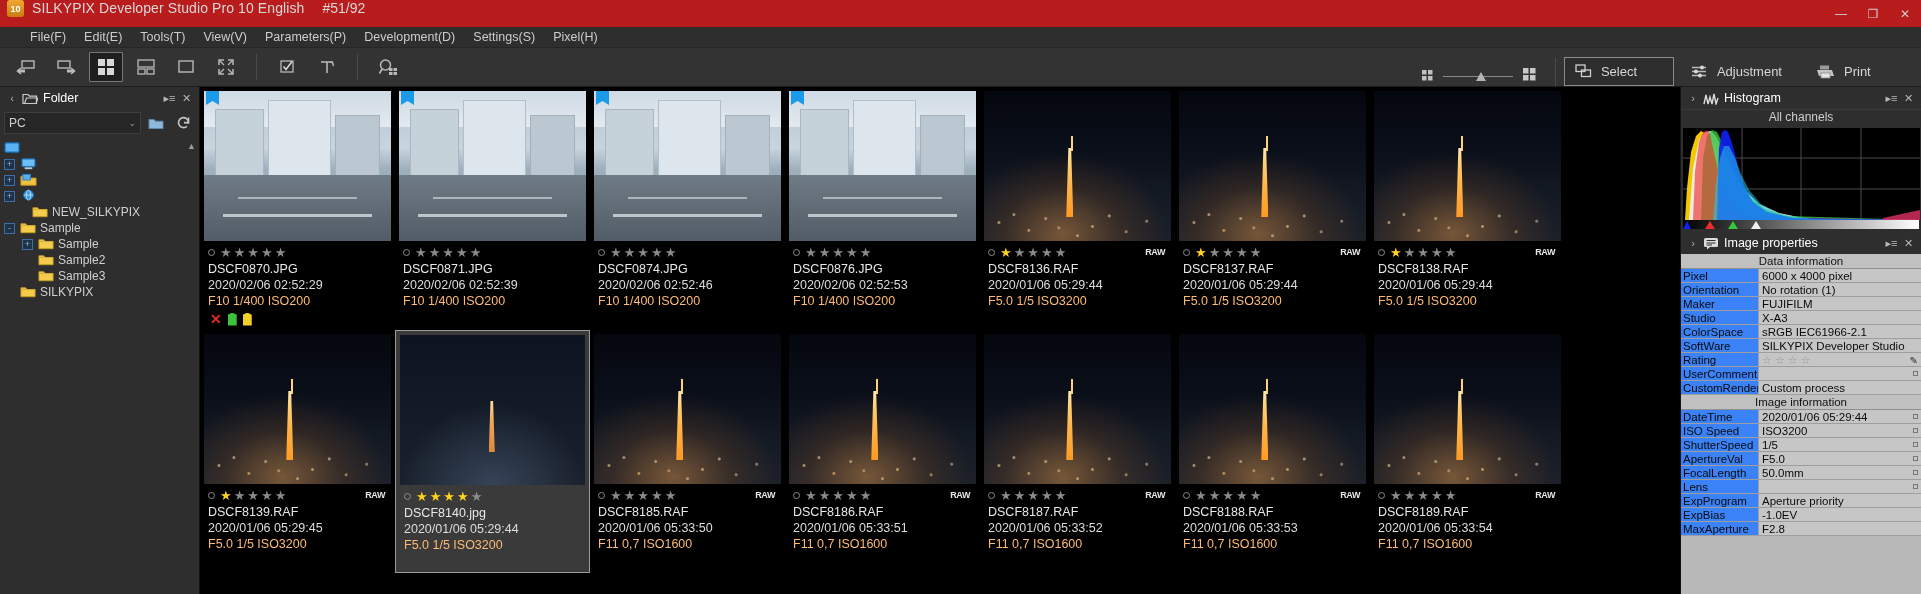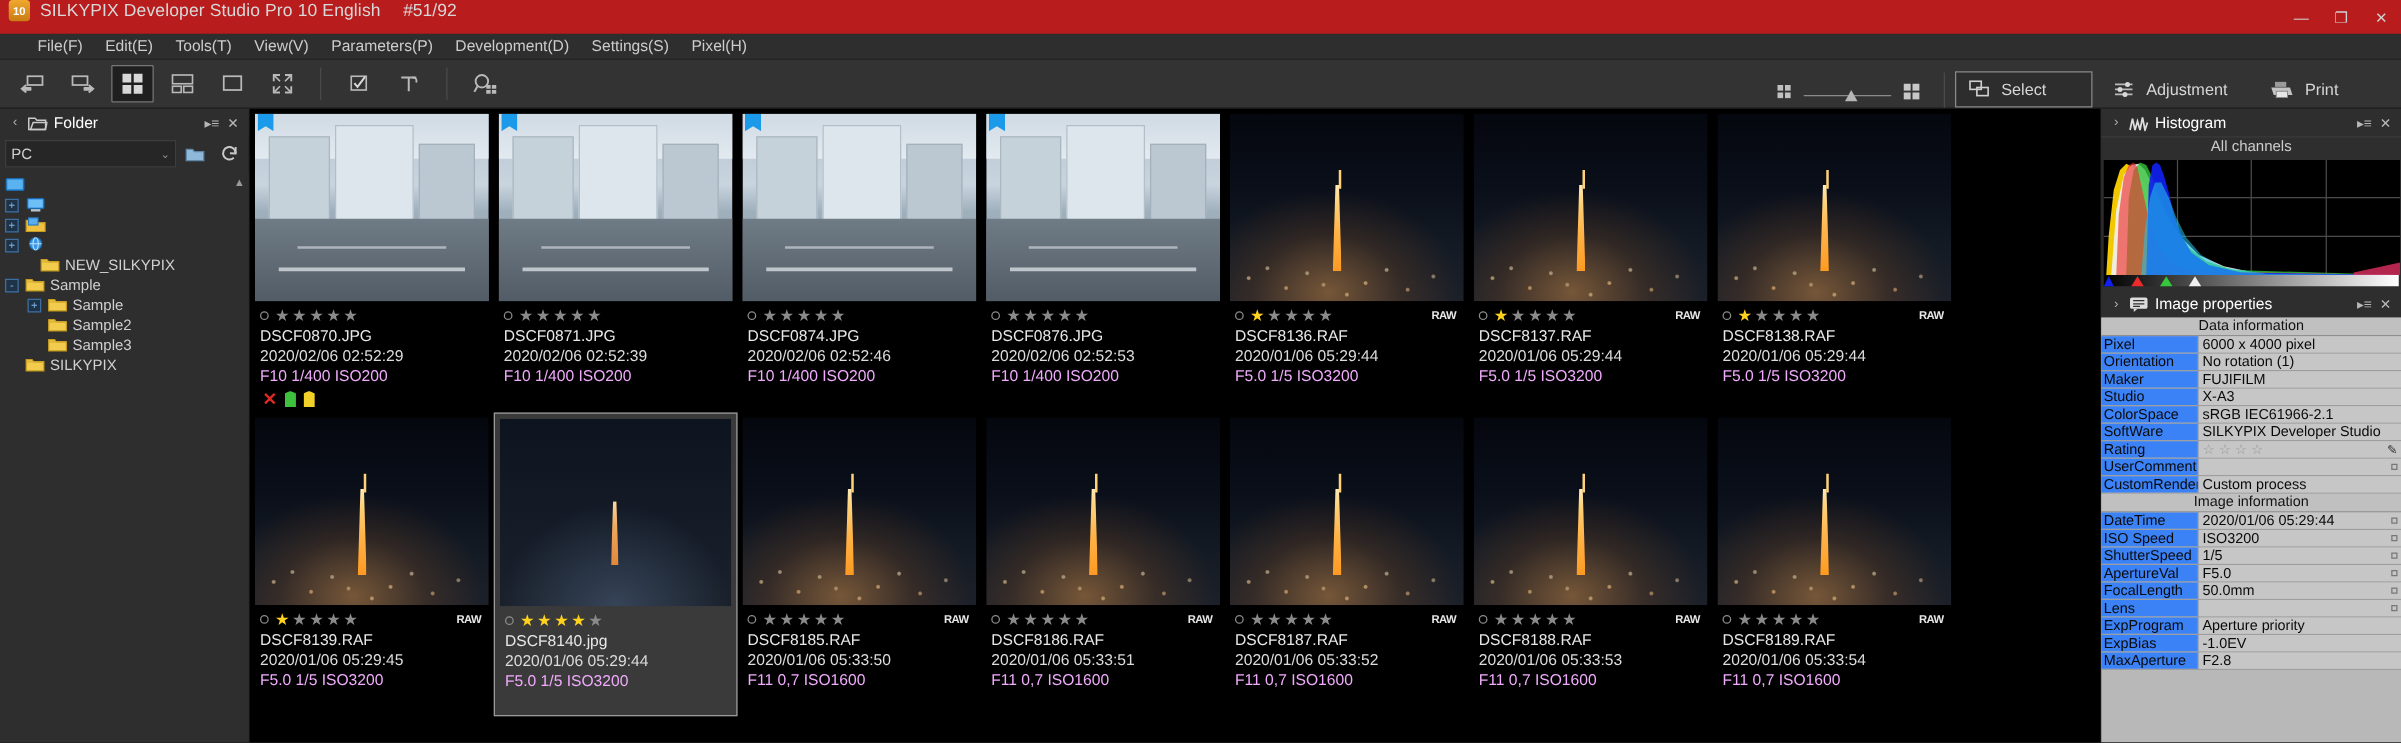--- a/index.html
+++ b/index.html
@@ -107,21 +107,21 @@
           clip-path: polygon(0 0,100% 0,100% 100%,50% 72%,0 100%); z-index: 4; }
   .meta { padding: 4px 2px 0 4px; }
   .stars-row { display: flex; align-items: center; height: 14px; }
   .rcircle { width: 7px; height: 7px; border: 1px solid #8c8c8c; border-radius: 50%; margin-right: 5px; }
   .star { font-size: 13px; color: #8a8a8a; margin-right: 2px; line-height: 13px; }
   .star.on { color: #ffd21e; }
   .rawtag { margin-left: auto; font-size: 9px; color: #e6e6e6; letter-spacing: -.4px;
             font-family: "Liberation Sans", sans-serif; font-weight: bold; padding-right: 4px; }
   .fname { font-size: 12.5px; color: #e8e8e8; margin-top: 2px; line-height: 16px; }
   .fdate { font-size: 12.5px; color: #dcdcdc; line-height: 16px; }
-  .fexif { font-size: 12.5px; color: #f0abfc; line-height: 16px; }
+  .fexif { font-size: 12.5px; color: #fdba74; line-height: 16px; }
   .labels { display: flex; align-items: center; height: 16px; padding-left: 2px; margin-top: 2px; }
   .lbl-x { color: #e02b20; font-size: 14px; font-weight: bold; margin-right: 6px; line-height: 14px; }
   .tagmark { width: 9px; height: 13px; margin-right: 6px; clip-path: polygon(0 18%,50% 0,100% 18%,100% 100%,0 100%); }
 
   
   .art-city { position: absolute; inset: 0; background: linear-gradient(#b7c6d2 0%, #c8d4de 38%, #9fb0bd 52%, #8f9ba4 100%); }
   .art-city .sky { position: absolute; left: 0; right: 0; top: 0; height: 24%; background: linear-gradient(#cfdae4,#e3eaf0); }
   .art-city .bld1 { position: absolute; left: 6%; top: 12%; width: 26%; height: 46%; background: #c6d2da; border: 1px solid #aab7c0; }
   .art-city .bld2 { position: absolute; left: 34%; top: 6%; width: 34%; height: 52%; background: #dde6ec; border: 1px solid #b3bfc8; }
   .art-city .bld3 { position: absolute; left: 70%; top: 16%; width: 24%; height: 42%; background: #bcc8d1; border: 1px solid #a4b0ba; }

